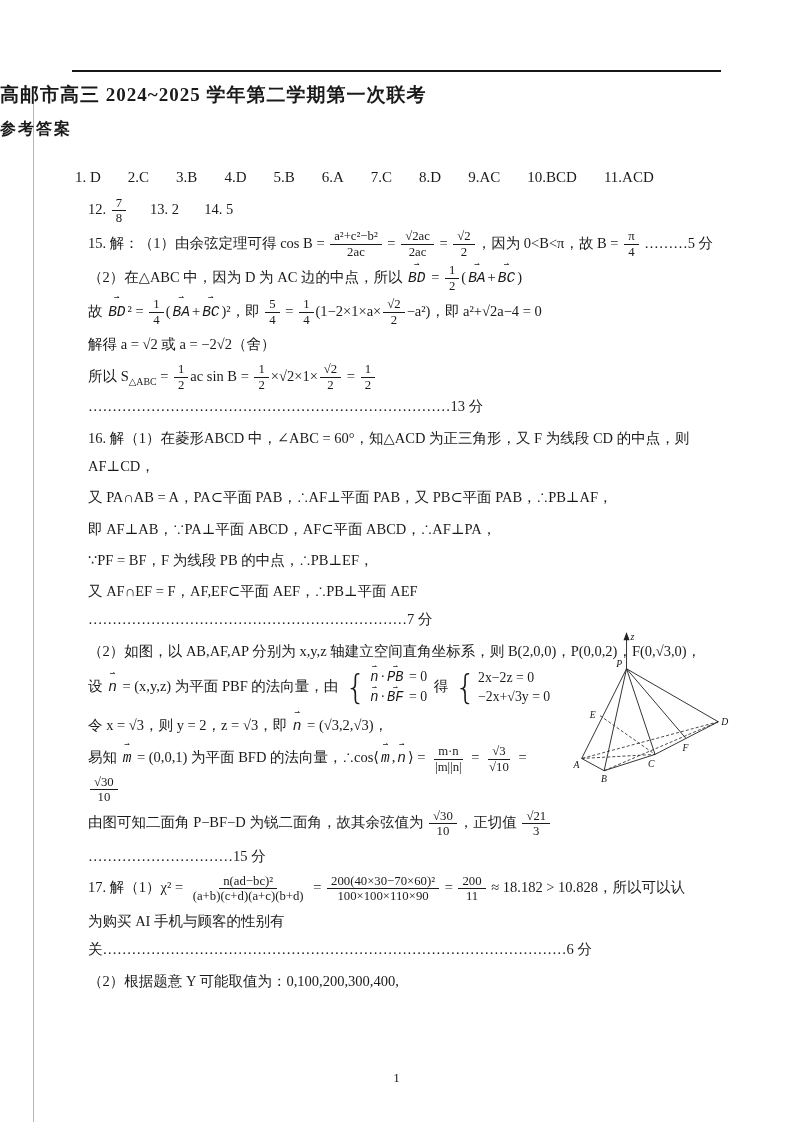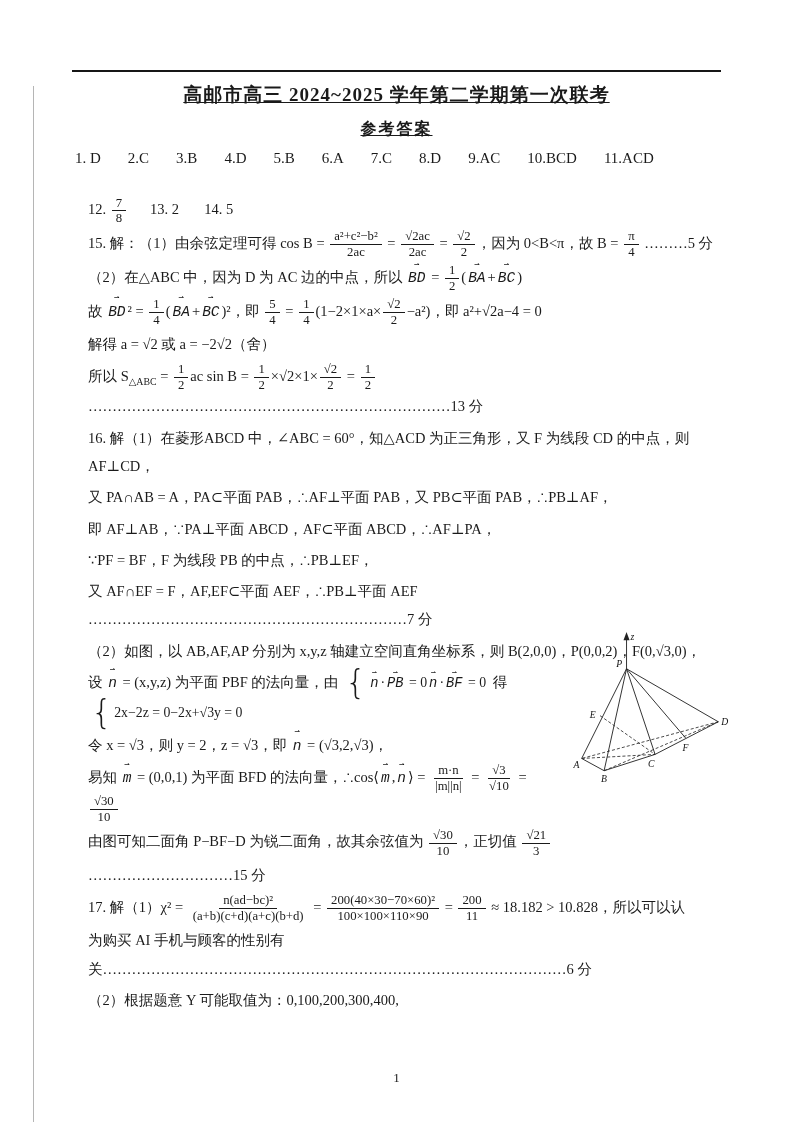--- a/index.html
+++ b/index.html
@@ -6,45 +6,45 @@
   .page{
     position:relative;
     width:793px;height:1122px;
     background:#ffffff;
     font-family:"Liberation Serif","DejaVu Serif",serif;
     color:#1a1a1a;
     overflow:hidden;
   }
   .scan-edge{position:absolute;left:33px;top:86px;width:1px;height:1036px;background:#b5b5b5;}
   .top-rule{position:absolute;left:72px;right:72px;top:70px;border-top:2.5px solid #161616;}
-  .title-block{position:absolute;left:0;right:0;top:82px;text-align:center;text-decoration:underline;}
+  .title-block{position:absolute;left:0;right:0;top:82px;}
   .page-title{font-size:19px;font-weight:700;letter-spacing:1px;}
   .page-subtitle{font-size:16px;font-weight:700;margin-top:11px;letter-spacing:2px;}
   .answers-row{
-    position:absolute;left:75px;top:150px;width:648px;
+    position:absolute;left:75px;top:169px;width:648px;
     display:flex;gap:27px;font-size:15px;
   }
   .doc-body{position:absolute;left:88px;top:192px;width:648px;font-size:14.5px;}
   .line{line-height:1.95;margin:3px 0;white-space:pre-wrap;}
   .line.narrow{max-width:468px;}
   .frac{
     display:inline-flex;flex-direction:column;align-items:center;
     vertical-align:middle;line-height:1.15;font-size:0.88em;margin:0 2px;
     text-align:center;
   }
   .frac .num{padding:0 4px;border-bottom:1px solid #1a1a1a;}
   .frac .den{padding:0 4px;}
   .vec{position:relative;display:inline-block;margin:0 2px;font-style:italic;font-family:Liberation Mono, monospace;}
   .vec::after{
     content:"⇀";position:absolute;left:50%;top:-0.8em;transform:translateX(-50%);
     font-size:0.62em;font-style:normal;
   }
   .sys{display:inline-flex;align-items:center;vertical-align:middle;margin:0 3px;}
   .sys .brace{font-size:2.3em;font-weight:300;line-height:0.85;margin-right:2px;font-family:"DejaVu Sans",sans-serif;}
-  .sys .rows{display:inline-flex;flex-direction:row;row-gap:1px;line-height:1.35;font-size:0.95em;}
+  .sys .rows{display:inline-flex;flex-direction:column;row-gap:1px;line-height:1.35;font-size:0.95em;}
   sub{font-size:0.68em;}
   .diagram{position:absolute;left:566px;top:628px;width:170px;height:158px;}
   .diagram text{font-size:9.5px;font-style:italic;fill:#111;font-family:"Liberation Serif",serif;}
   .page-number{position:absolute;left:0;right:0;bottom:36px;text-align:center;font-size:13px;}
 </style>
 </head>
 <body>
 
 <div class="page">
 

